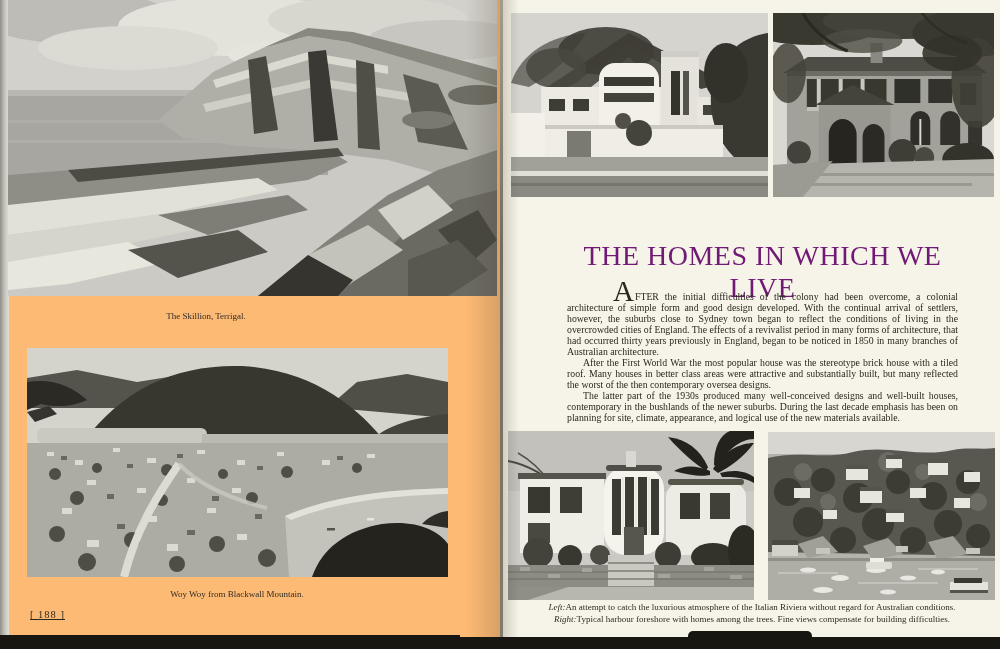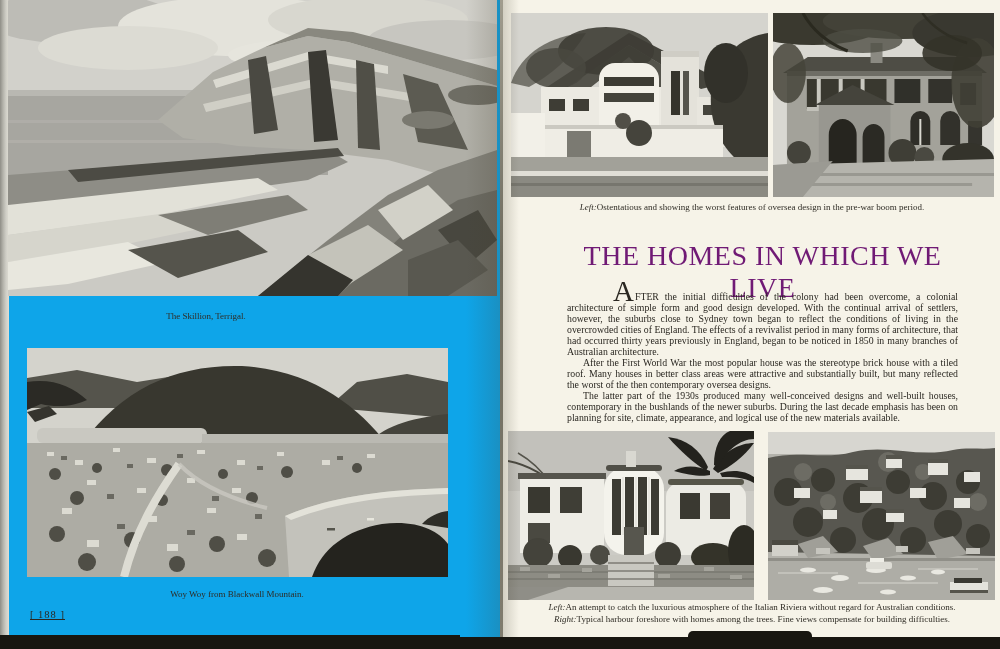--- a/index.html
+++ b/index.html
@@ -1,19 +1,19 @@
 <!DOCTYPE html>
 <html><head>
 <meta charset="utf-8">
 <style>
   html,body{margin:0;padding:0;background:#15130e;}
   .spread{position:relative;width:1000px;height:649px;overflow:hidden;background:#15130e;
           font-family:"Liberation Serif", serif;color:#26231d;}
   .page{position:absolute;top:0;}
-  .page-left{left:0;width:502px;height:637px;background:#0ea5e9;}
+  .page-left{left:0;width:502px;height:637px;background:#fdba74;}
   .page-right{left:502px;width:498px;height:640px;background:#f6f3e8;}
   .edge-strip{position:absolute;left:0;top:0;width:9px;height:637px;
       background:linear-gradient(to right,#8f8e87 0,#b3b2aa 3px,#cfcec6 6px,#e0ded4 9px);}
   .photo{position:absolute;margin:0;overflow:hidden;background:#c9c8c2;}
   .photo svg{display:block;width:100%;height:100%;}
   #ph1{left:8px;top:0;width:489px;height:296px;}
   #ph2{left:27px;top:348px;width:421px;height:229px;}
   #ph3{left:9px;top:13px;width:257px;height:184px;}
   #ph4{left:271px;top:13px;width:221px;height:184px;}
   #ph5{left:6px;top:431px;width:246px;height:169px;}
@@ -246,21 +246,20 @@
         <ellipse cx="205" cy="70" rx="26" ry="45" fill="#403f35" opacity=".9"></ellipse>
         <ellipse cx="180" cy="40" rx="30" ry="18" fill="#343329" opacity=".9"></ellipse>
         <ellipse cx="90" cy="28" rx="40" ry="12" fill="#4e4d43" opacity=".8"></ellipse>
         <path d="M30,0 C40,18 55,30 75,38" stroke="#2a291f" stroke-width="3" fill="none"></path>
         <path d="M150,0 C160,14 175,24 195,30" stroke="#2f2e24" stroke-width="2.5" fill="none"></path>
         <ellipse cx="15" cy="60" rx="18" ry="30" fill="#45443a" opacity=".85"></ellipse>
       </svg>
     </figure>
 
     <div class="capblock capTop">
-      <div><i>Left:</i><span>Ostentatious and showing the worst features of oversea design in the pre-war boom period.</span></div>
     </div>
 
     <h1 class="title">THE HOMES IN WHICH WE LIVE</h1>
 
     <div class="bodytext">
       <p class="p-first"><span class="initial">A</span><span>FTER the initial difficulties of the colony had been overcome, a colonial architecture of simple form and good design developed. With the continual arrival of settlers, however, the suburbs close to Sydney town began to reflect the conditions of living in the overcrowded cities of England. The effects of a revivalist period in many forms of architecture, that had occurred thirty years previously in England, began to be noticed in 1850 in many branches of Australian architecture.</span></p>
       <p class="p-ind">After the First World War the most popular house was the stereotype brick house with a tiled roof. Many houses in better class areas were attractive and substantially built, but many reflected the worst of the then contemporary oversea designs.</p>
       <p class="p-ind">The latter part of the 1930s produced many well-conceived designs and well-built houses, contemporary in the bushlands of the newer suburbs. During the last decade emphasis has been on planning for site, climate, appearance, and logical use of the new materials available.</p>
     </div>
 

